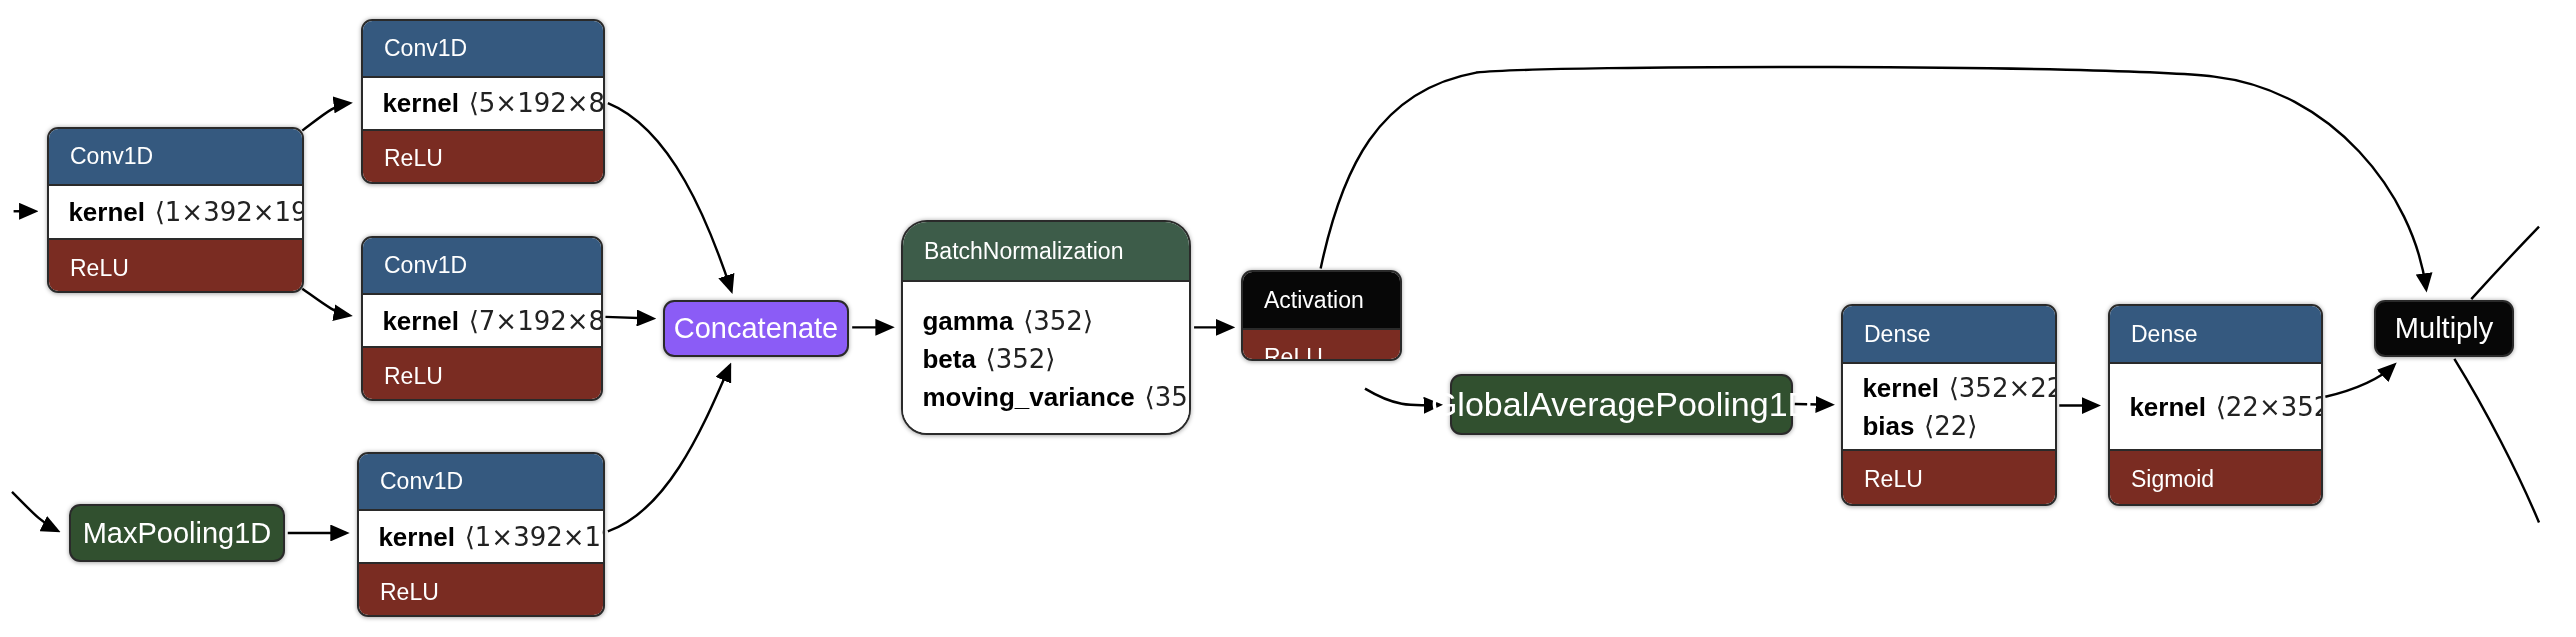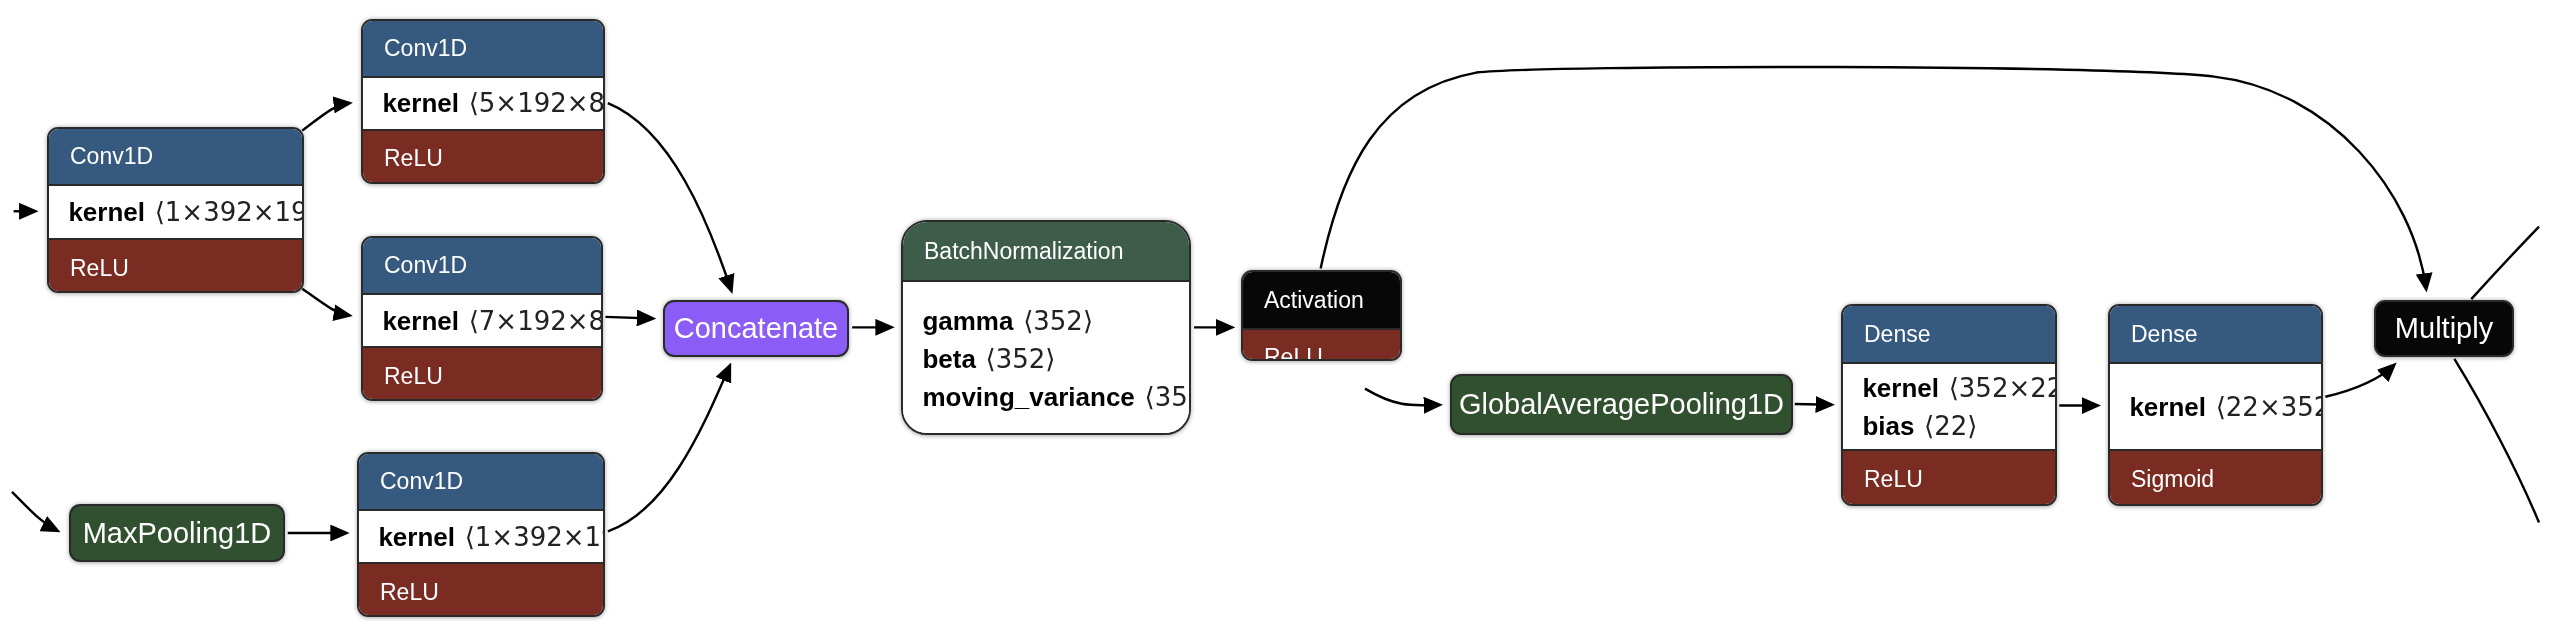--- a/index.html
+++ b/index.html
@@ -130,21 +130,21 @@
       <div class="attr"><span class="an">beta</span><span class="av">⟨352⟩</span></div>
       <div class="attr"><span class="an">moving_variance</span><span class="av">⟨352⟩</span></div>
     </div>
   </div>
 
   <div class="node" style="left:1241px;top:270px;width:161px;height:91px;">
     <div class="hdr black" style="height:56px;">Activation</div>
     <div class="ftr red" style="height:56px;border-top:2.4px solid #2a2a2a;box-sizing:border-box;">ReLU</div>
   </div>
 
-  <div class="pill green" style="left:1450px;top:374px;width:343px;height:61px;font-size:29px;">
+  <div class="pill green" style="left:1450px;top:374px;width:343px;height:61px;font-size:34px;">
     <span>GlobalAveragePooling1D</span>
   </div>
 
   <div class="node" style="left:1841px;top:304px;width:216px;height:202px;">
     <div class="hdr blue" style="height:56px;">Dense</div>
     <div class="body" style="height:89px;">
       <div class="attr"><span class="an">kernel</span><span class="av">⟨352×22⟩</span></div>
       <div class="attr"><span class="an">bias</span><span class="av">⟨22⟩</span></div>
     </div>
     <div class="ftr red" style="height:56px;">ReLU</div>

